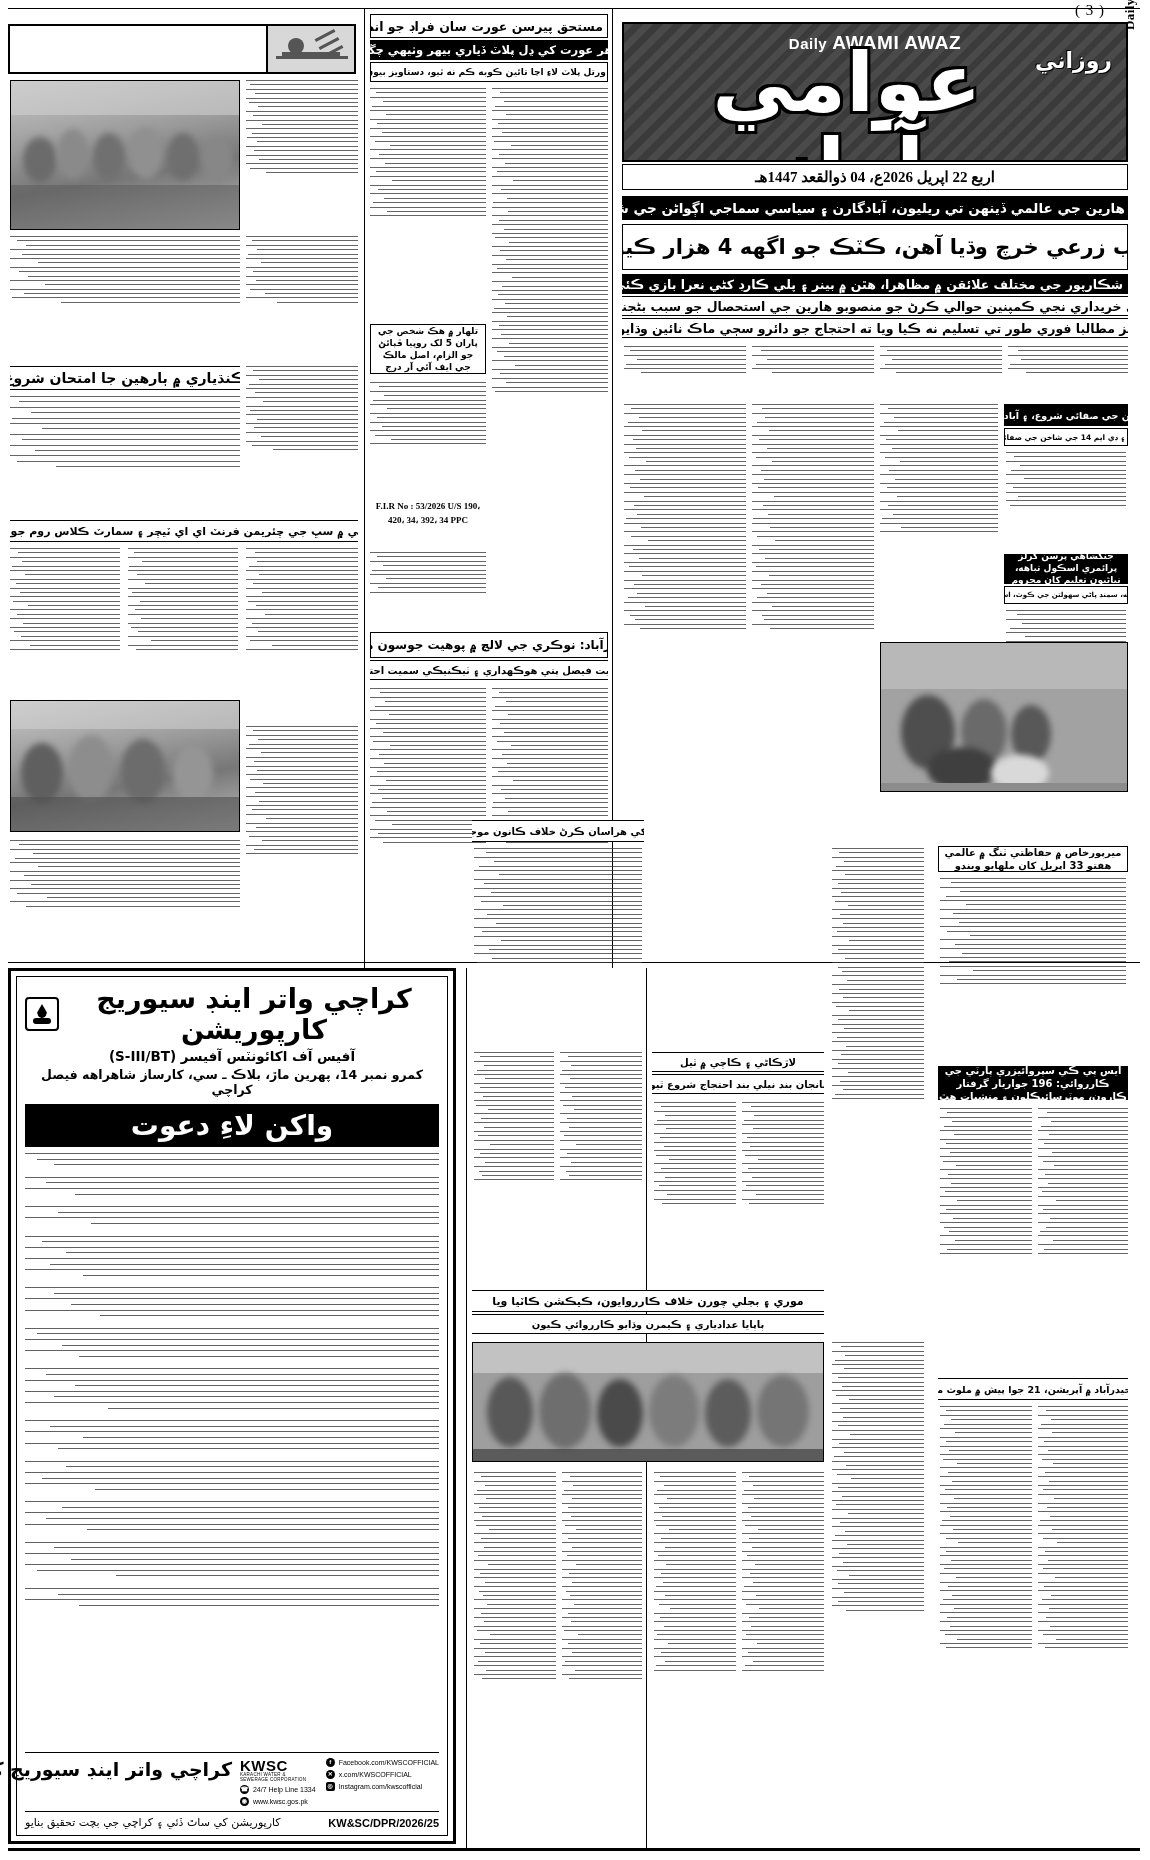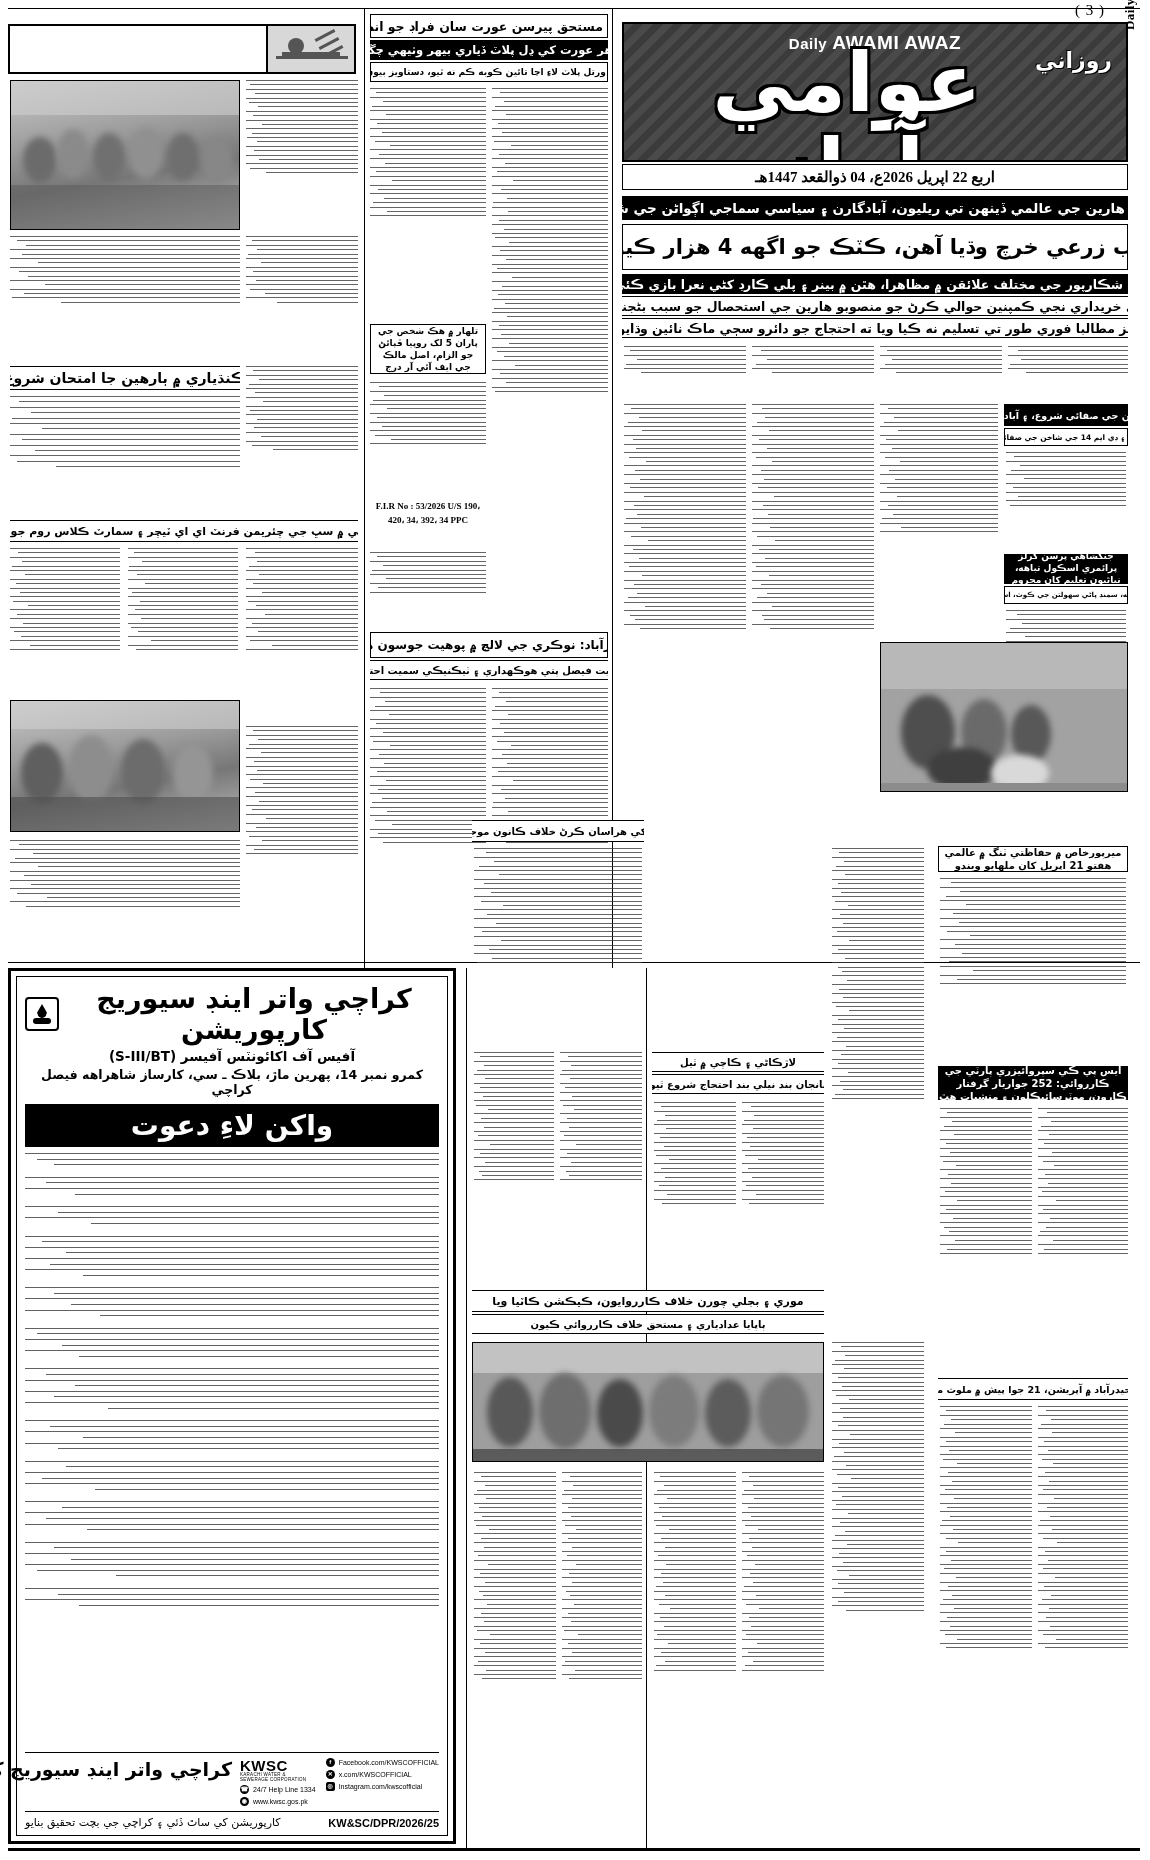--- a/index.html
+++ b/index.html
@@ -992,21 +992,21 @@
     <div class="band" style="left:0;top:46px;width:100%;height:104px;background:#a2a2a2;"></div>
     <div class="blob" style="left:20px;top:52px;width:54px;height:74px;background:#4e4e4e;"></div>
     <div class="blob" style="left:80px;top:56px;width:46px;height:66px;background:#6a6a6a;"></div>
     <div class="blob" style="left:130px;top:62px;width:40px;height:58px;background:#585858;"></div>
     <div class="blob" style="left:46px;top:104px;width:70px;height:44px;background:#3f3f3f;"></div>
     <div class="blob" style="left:110px;top:112px;width:58px;height:36px;background:#d9d9d9;"></div>
     <div class="band" style="left:0;top:140px;width:100%;height:10px;background:#8c8c8c;"></div>
   </div>
 
 
-  <div class="kicker" style="left:938px; top:846px; width:190px; height:26px; font-size:10px; white-space:normal; line-height:1.3;">ميرپورخاص ۾ حفاظتي ٽنگ ۾ عالمي هفتو 21 اپريل کان ملهايو ويندو</div>
+  <div class="kicker" style="left:938px; top:846px; width:190px; height:26px; font-size:10px; white-space:normal; line-height:1.3;">ميرپورخاص ۾ حفاظتي ٽنگ ۾ عالمي هفتو 33 اپريل کان ملهايو ويندو</div>
 
   <div class="copy tight" style="left:940px; top:878px; width:186px; height:180px;">
     <div class="ln" style="width:100%"></div>
       <div class="ln" style="width:94%"></div>
     <div class="ln" style="width:100%"></div>
       <div class="ln" style="width:89%"></div>
     <div class="ln" style="width:97%"></div>
       <div class="ln" style="width:100%"></div>
     <div class="ln" style="width:86%"></div>
       <div class="ln" style="width:100%"></div>
@@ -1022,21 +1022,21 @@
       <div class="ln" style="width:88%"></div>
     <div class="ln" style="width:100%"></div>
       <div class="ln" style="width:95%"></div>
     <div class="ln" style="width:100%"></div>
       <div class="ln" style="width:82%"></div>
     <div class="ln" style="width:100%"></div>
       <div class="ln" style="width:91%"></div>
     <div class="ln" style="width:100%"></div>
   </div>
 
-  <div class="bar-black" style="left:938px; top:1066px; width:190px; height:34px; font-size:10px; white-space:normal; text-align:center; line-height:1.3;">ايس پي ڪي سپروائيزري پارٽي جي ڪارروائي: 252 جواريار گرفتار ڪارون، موٽرسائيڪلون ۽ منشيات هٿ</div>
+  <div class="bar-black" style="left:938px; top:1066px; width:190px; height:34px; font-size:10px; white-space:normal; text-align:center; line-height:1.3;">ايس پي ڪي سپروائيزري پارٽي جي ڪارروائي: 196 جواريار گرفتار ڪارون، موٽرسائيڪلون ۽ منشيات هٿ</div>
 
   <div class="copy tight" style="left:940px; top:1108px; width:92px; height:260px;">
     <div class="ln" style="width:100%"></div>
       <div class="ln" style="width:92%"></div>
     <div class="ln" style="width:100%"></div>
       <div class="ln" style="width:87%"></div>
     <div class="ln" style="width:96%"></div>
       <div class="ln" style="width:100%"></div>
     <div class="ln" style="width:85%"></div>
       <div class="ln" style="width:100%"></div>
@@ -1374,21 +1374,21 @@
       <div class="ln" style="width:88%"></div>
     <div class="ln" style="width:100%"></div>
       <div class="ln" style="width:95%"></div>
     <div class="ln" style="width:100%"></div>
       <div class="ln" style="width:83%"></div>
     <div class="ln" style="width:100%"></div>
       <div class="ln" style="width:91%"></div>
   </div>
 
   <div class="bar-plain" style="left:472px; top:1290px; width:352px; height:22px; font-size:11px;">موري ۽ بجلي چورن خلاف ڪارروايون، ڪيڪشن ڪاٽيا ويا</div>
-  <div class="bar-plain" style="left:472px; top:1314px; width:352px; height:20px; font-size:10px;">ٻاپايا عدادياري ۽ مستحق خلاف ڪارروائي ڪيون</div>
+  <div class="bar-plain" style="left:472px; top:1314px; width:352px; height:20px; font-size:10px;">ٻاپايا عدادياري ۽ ڪيمرن وڌايو ڪارروائي ڪيون</div>
 
   <div class="photo" style="left:472px; top:1342px; width:352px; height:120px;">
     <div class="band" style="left:0;top:0;width:100%;height:30px;background:#c2c2c2;"></div>
     <div class="band" style="left:0;top:30px;width:100%;height:90px;background:#9e9e9e;"></div>
     <div class="blob" style="left:14px;top:34px;width:46px;height:70px;background:#585858;"></div>
     <div class="blob" style="left:66px;top:30px;width:52px;height:76px;background:#6e6e6e;"></div>
     <div class="blob" style="left:124px;top:36px;width:46px;height:68px;background:#4a4a4a;"></div>
     <div class="blob" style="left:176px;top:32px;width:50px;height:72px;background:#7c7c7c;"></div>
     <div class="blob" style="left:232px;top:36px;width:46px;height:68px;background:#5c5c5c;"></div>
     <div class="blob" style="left:284px;top:32px;width:52px;height:72px;background:#757575;"></div>

